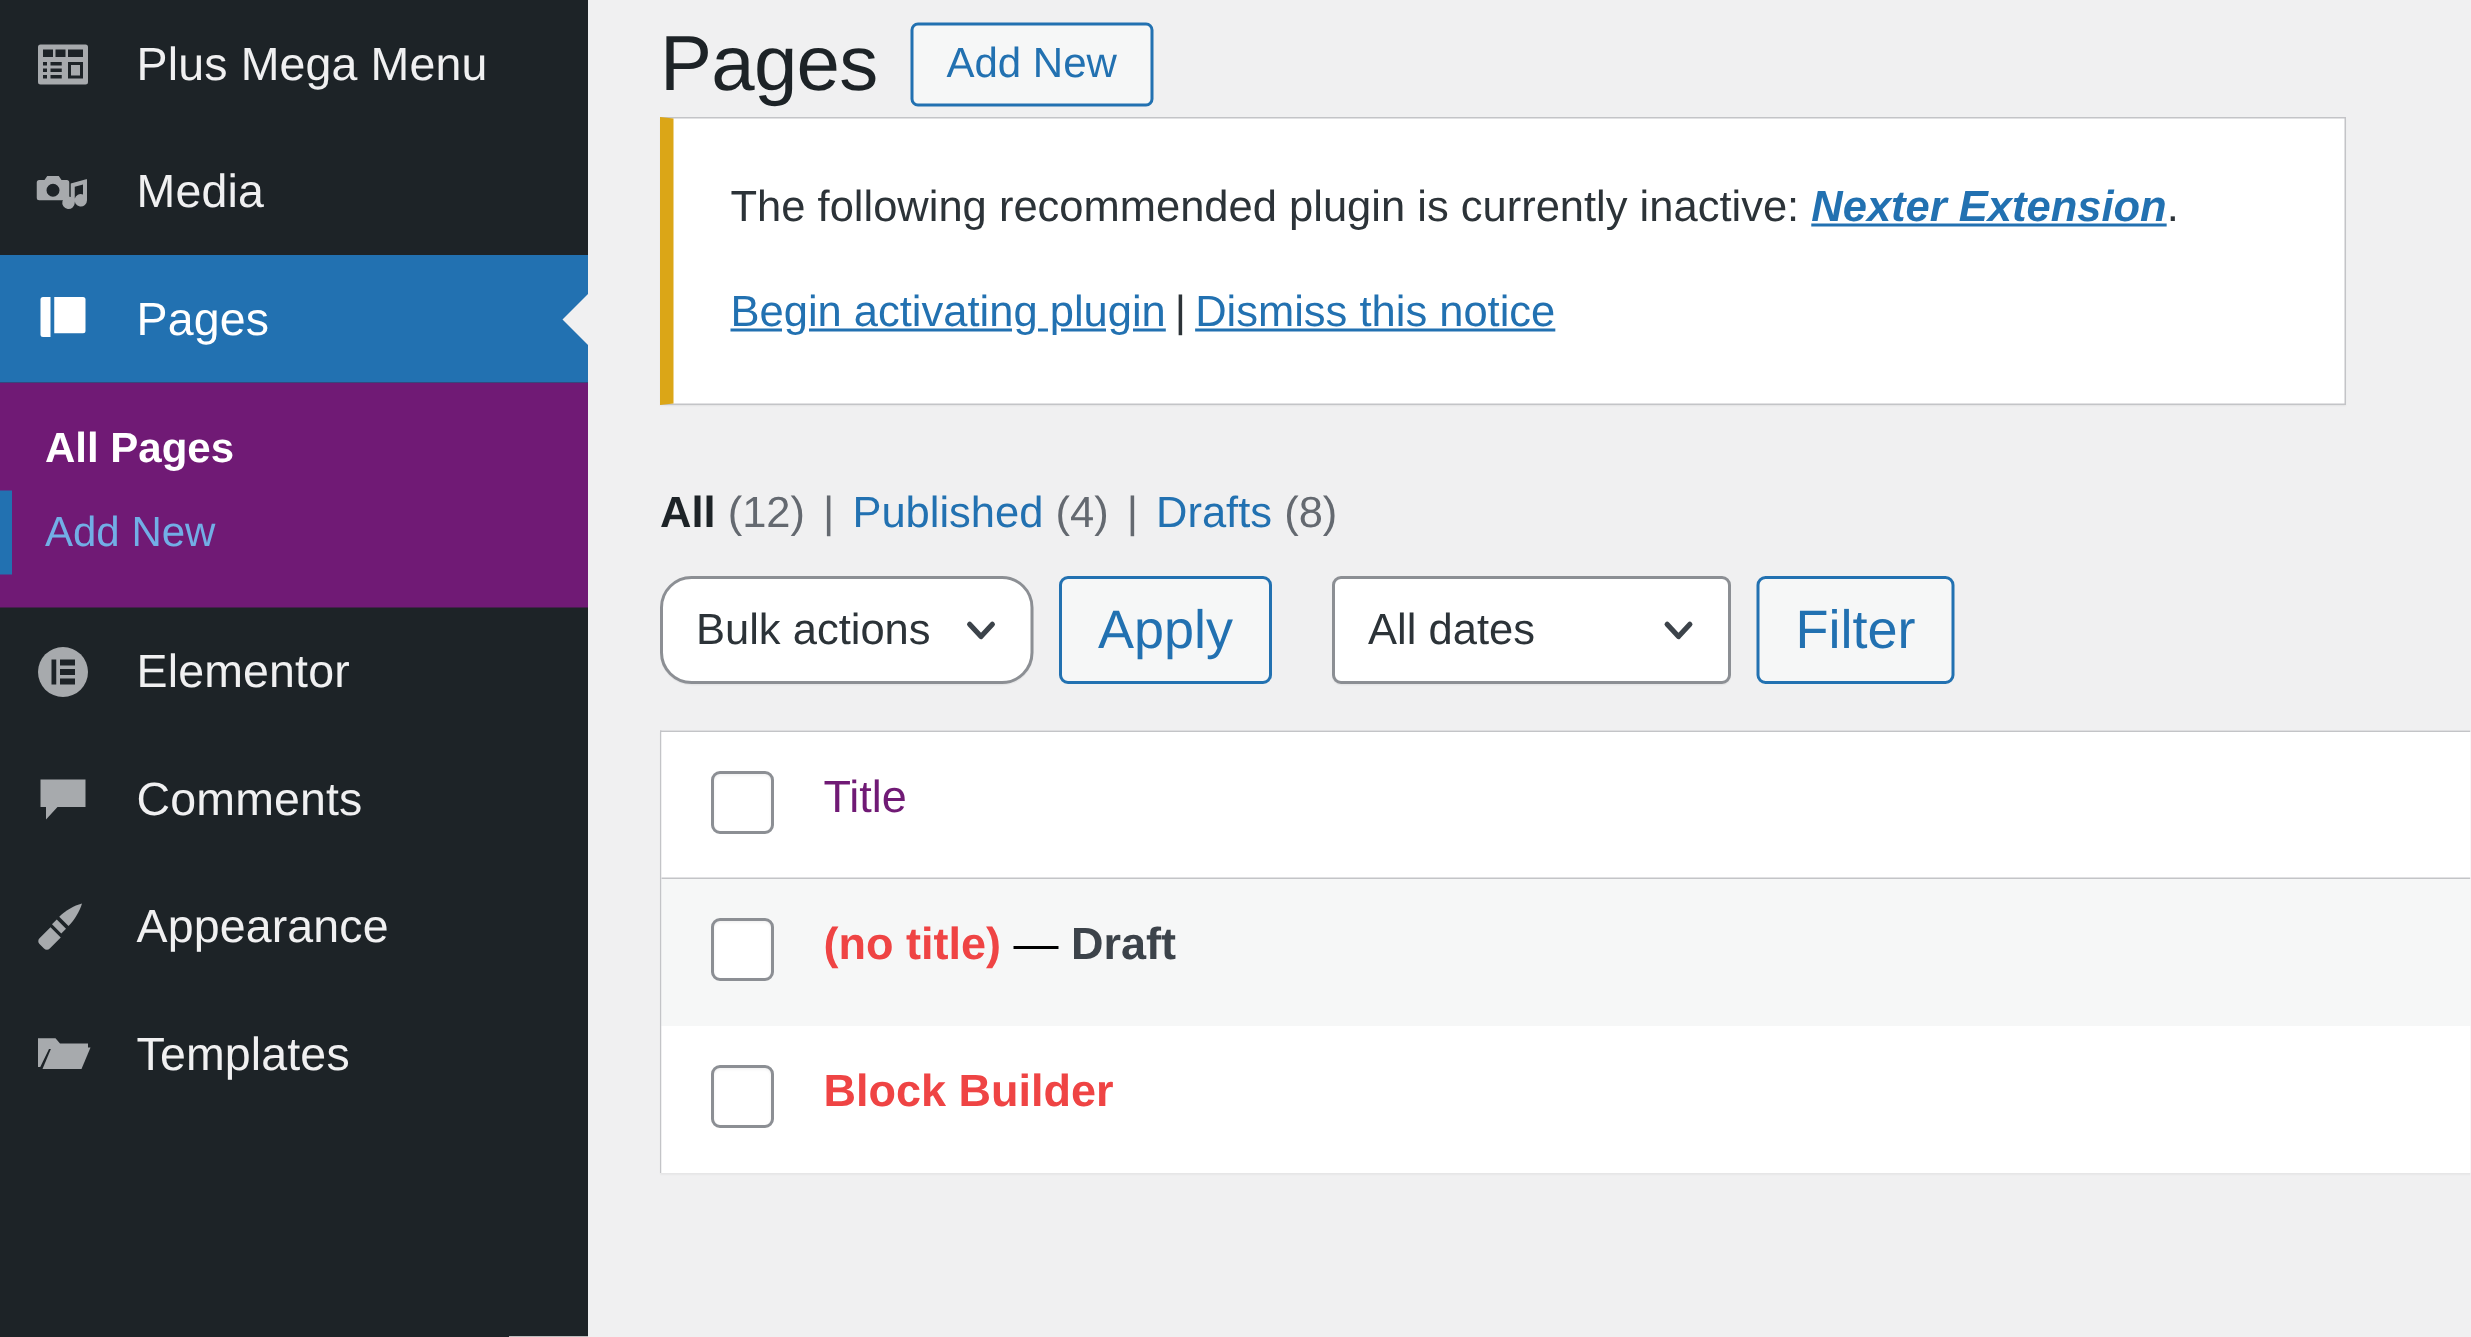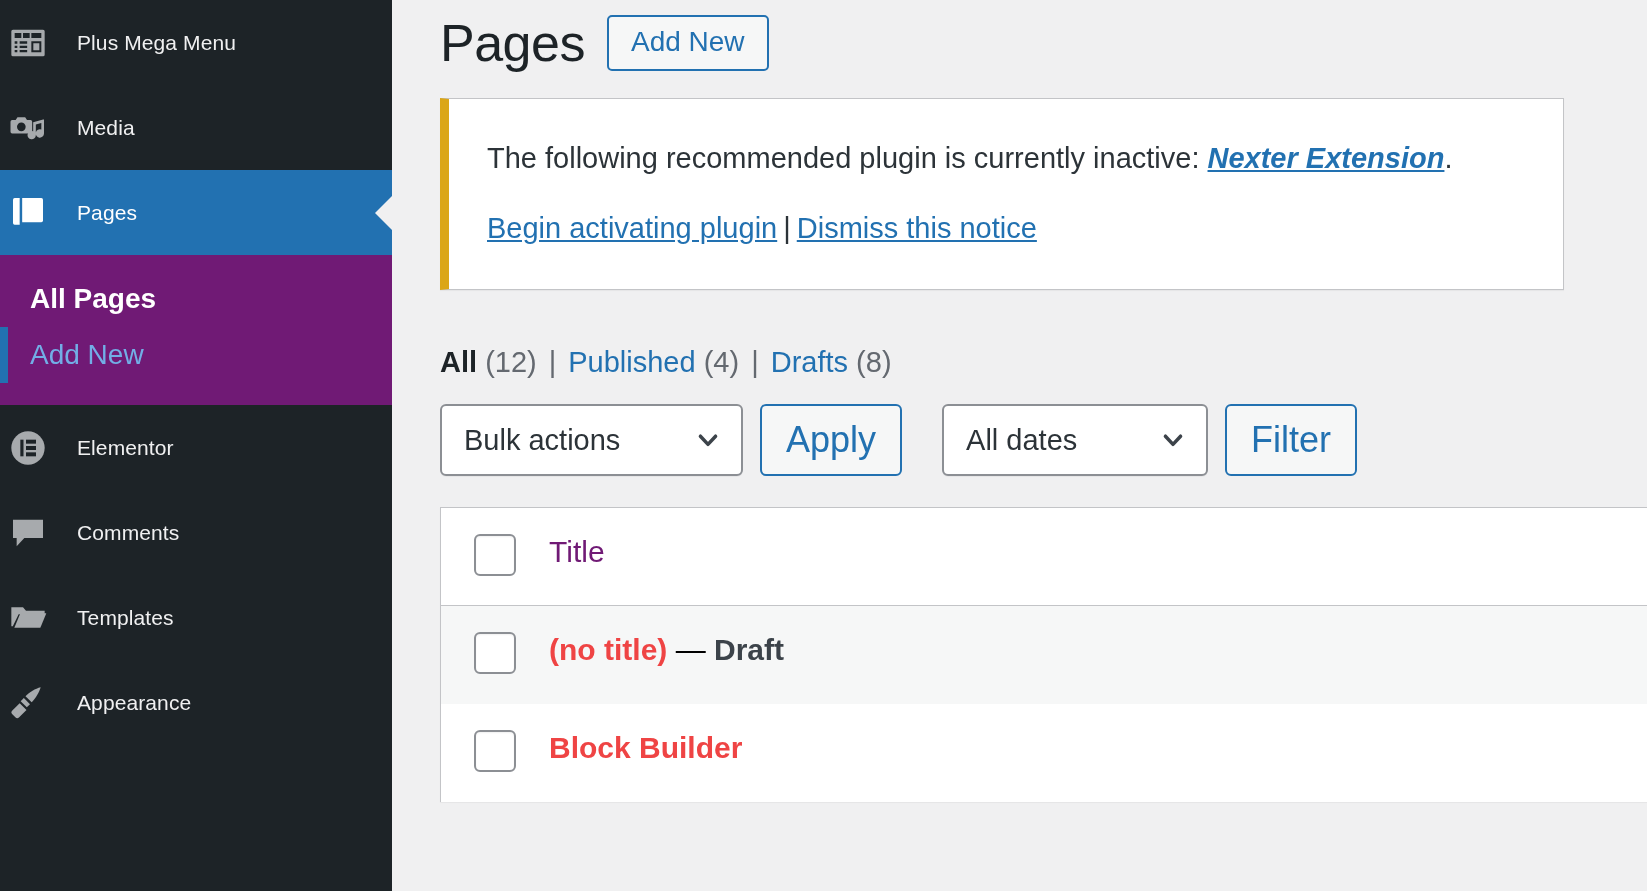--- a/index.html
+++ b/index.html
@@ -26,23 +26,23 @@
     flex: 0 0 392px;
     background: #1d2327;
     position: relative;
     overflow: hidden;
   }
   .menu-item {
     position: relative;
     display: flex;
     align-items: center;
     height: 85px;
-    padding-left: 8px;
+    padding-left: 22px;
     color: #f0f0f1;
-    font-size: 21px;
+    font-size: 31px;
     font-weight: 400;
     cursor: pointer;
     white-space: nowrap;
   }
   .menu-item .mi-icon {
     width: 45px;
     flex: 0 0 45px;
     display: flex;
     align-items: center;
     justify-content: flex-start;
@@ -123,21 +123,20 @@
     color: #2271b1;
     font-size: 28px;
     padding: 11px 22px 13px;
     cursor: pointer;
     line-height: 1;
     font-family: "Liberation Sans", sans-serif;
   }
 
   
   .notice {
-    margin-top: 20px;
     margin-right: 0;
     background: #fff;
     border: 1px solid #c3c4c7;
     border-left: 9px solid #dba617;
     box-shadow: 0 1px 1px rgba(0,0,0,0.04);
     padding: 38px 0 40px 38px;
     width: 1124px;
   }
   .notice p {
     font-size: 29px;
@@ -184,21 +183,21 @@
     border: 2px solid #8c8f94;
     border-radius: 6px;
     display: flex;
     align-items: center;
     padding: 0 62px 0 22px;
     font-size: 29px;
     color: #2c3338;
     cursor: pointer;
     box-shadow: 0 1px 0 rgba(0,0,0,0.04);
   }
-  .wp-select.bulk { width: 303px; }
+  .wp-select.bulk { width: 249px; border-radius: 21px; }
   .wp-select.dates { width: 266px; }
   .wp-select .chev {
     position: absolute;
     right: 20px;
     top: 50%;
     transform: translateY(-50%);
     width: 26px; height: 26px;
     color: #3c434a;
   }
   .btn-secondary {
@@ -344,36 +343,36 @@
         <svg width="40" height="40" viewBox="0 0 24 24" fill="currentColor" aria-hidden="true">
           <path d="M3 4h18v11H9.8L5.2 20v-5H3V4z"></path>
         </svg>
       </span>
       <span class="mi-label">Comments</span>
     </div>
 
     <div class="menu-item">
       <span class="mi-icon">
         <svg width="40" height="40" viewBox="0 0 24 24" fill="currentColor" aria-hidden="true">
-          <path d="M2 5.5h7l1.8 2.1H22v2.2H6.4L2.9 17H2V5.5z"></path>
-          <path d="M7.4 9.2H23l-3.6 8.6H3.8L7.4 9.2z"></path>
-        </svg>
-      </span>
-      <span class="mi-label">Templates</span>
-    </div>
-
-    <div class="menu-item">
-      <span class="mi-icon">
-        <svg width="40" height="40" viewBox="0 0 24 24" fill="currentColor" aria-hidden="true">
           <path d="M19.6 2.6c-3.2.8-6.8 3-9.1 5.3l3.7 3.7c2.3-2.3 4.5-5.9 5.4-9z"></path>
           <path d="M9.5 9l-1.9 1.9 3.7 3.7L13.2 12.7 9.5 9z"></path>
           <path d="M7 12.1l-4.4 4.4a1.6 1.6 0 0 0 0 2.3l1.8 1.8a1.6 1.6 0 0 0 2.3 0l4.4-4.4L7 12.1z"></path>
         </svg>
       </span>
       <span class="mi-label">Appearance</span>
+    </div>
+
+    <div class="menu-item">
+      <span class="mi-icon">
+        <svg width="40" height="40" viewBox="0 0 24 24" fill="currentColor" aria-hidden="true">
+          <path d="M2 5.5h7l1.8 2.1H22v2.2H6.4L2.9 17H2V5.5z"></path>
+          <path d="M7.4 9.2H23l-3.6 8.6H3.8L7.4 9.2z"></path>
+        </svg>
+      </span>
+      <span class="mi-label">Templates</span>
     </div>
 
   </nav>
 
   <main class="main">
 
     <div class="page-head">
       <h1 class="page-title">Pages</h1>
       <button class="page-title-action">Add New</button>
     </div>

